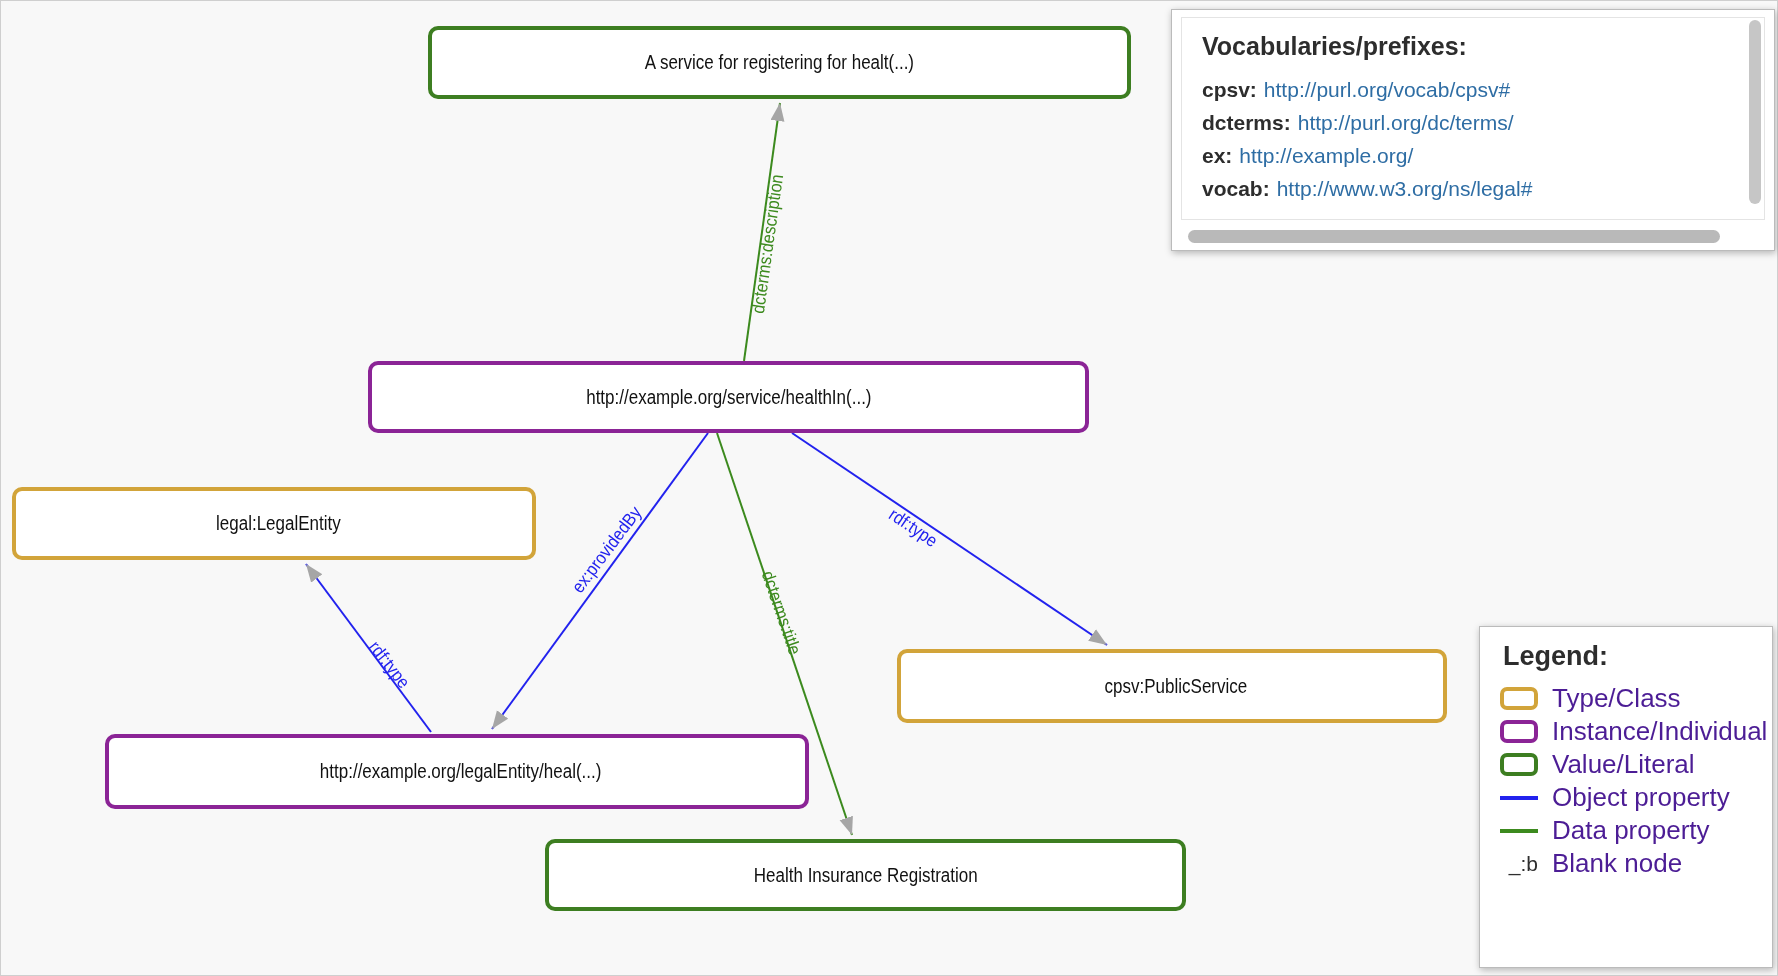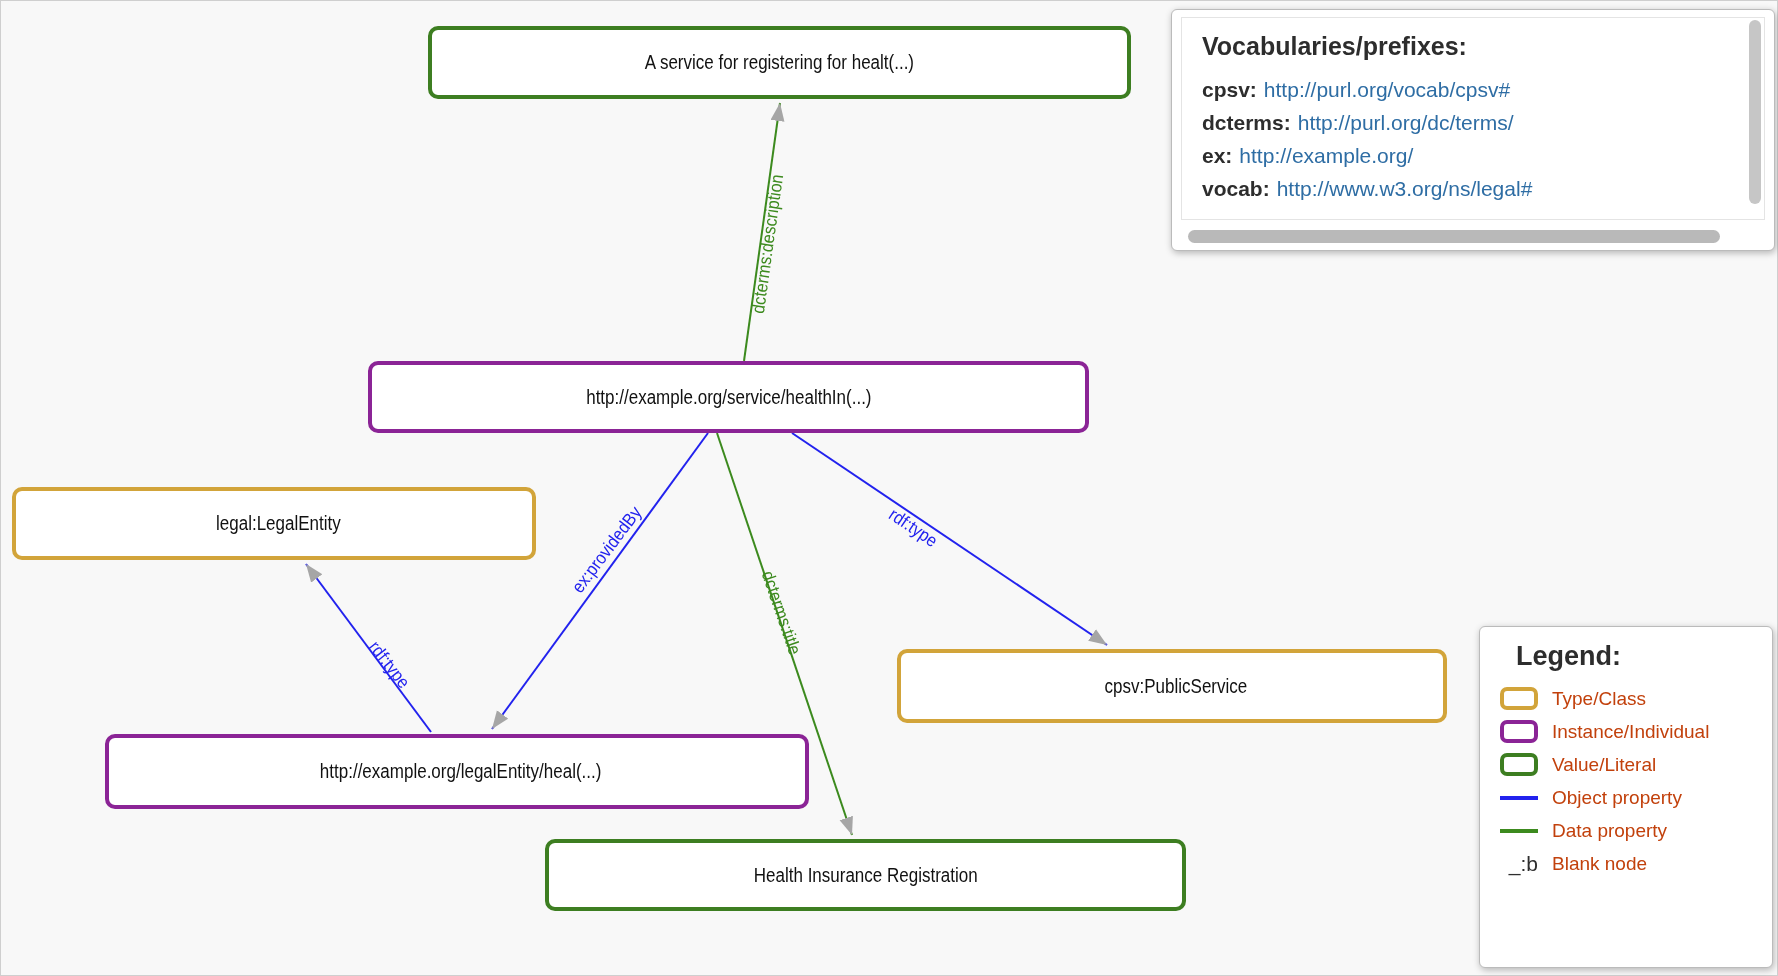--- a/index.html
+++ b/index.html
@@ -22,50 +22,50 @@
   .node{
     position:absolute;background:#ffffff;border:4px solid #000;border-radius:10px;
     box-sizing:border-box;display:flex;align-items:center;justify-content:center;
     font-size:20px;color:#111;
   }
   .node .nlabel{display:inline-block;transform:scaleX(0.85);white-space:nowrap;}
   .node.literal{border-color:#3d7e21;}
   .node.instance{border-color:#8b2496;}
   .node.class{border-color:#d2a43a;padding-left:8px;}
   .panel{
-    position:absolute;background:#ffffff;border:1px solid #bbbbbb;border-radius:6px;
+    position:absolute;background:#ffffff;border:1px solid #bbbbbb;border-radius:0;
     box-shadow:1px 2px 7px rgba(0,0,0,0.28);box-sizing:border-box;
   }
   
   .vocab-panel{left:1170px;top:8px;width:604px;height:242px;}
   .vocab-inner{
     position:absolute;left:9px;top:7px;right:9px;bottom:30px;
     border:1px solid #e4e4e4;background:#fff;padding:12px 18px 0 20px;overflow:hidden;box-sizing:border-box;
   }
   .vocab-title{font-size:25px;font-weight:bold;color:#2d2d2d;margin:2px 0 12px 0;}
   .vocab-row{font-size:21px;line-height:33px;white-space:nowrap;}
   .vocab-prefix{font-weight:bold;color:#2d2d2d;margin-right:7px;}
   .vocab-uri{color:#2e6da4;text-decoration:none;cursor:pointer;}
   .vocab-vthumb{position:absolute;right:13px;top:10px;width:12px;height:184px;background:#c6c6c6;border-radius:6px;}
   .vocab-hthumb{position:absolute;left:16px;bottom:7px;width:532px;height:13px;background:#b9b9b9;border-radius:7px;}
   
   .legend-panel{left:1478px;top:625px;width:294px;height:342px;padding:12px 0 0 20px;}
-  .legend-title{font-size:27px;font-weight:bold;color:#2d2d2d;margin:2px 0 10px 16px;}
+  .legend-title{font-size:27px;font-weight:bold;color:#2d2d2d;margin:2px 0 10px 3px;}
   .legend-row{display:flex;align-items:center;height:33px;}
   .legend-swatch{width:38px;margin-right:14px;flex:0 0 38px;display:flex;align-items:center;justify-content:flex-end;}
   .sw-box{width:30px;height:15px;border:4px solid #000;border-radius:7px;}
   .sw-box.class{border-color:#d2a43a;}
   .sw-box.instance{border-color:#8b2496;}
   .sw-box.literal{border-color:#3d7e21;}
   .sw-line{width:38px;height:0;border-top:4px solid #000;}
   .sw-line.object{border-color:#2222ee;}
   .sw-line.data{border-color:#3c8a1e;}
   .sw-line.quoted{border-top-style:dotted;border-color:#adadad;}
   .sw-symbol{font-size:21px;color:#2f2f2f;}
-  .legend-label{font-size:19px;color:#c2410c;white-space:nowrap;}
+  .legend-label{font-size:26px;color:#4c1d95;white-space:nowrap;}
 </style>
 </head>
 <body>
 
 <div class="canvas">
 
   <svg class="edges" viewBox="0 0 1778 976">
     <defs>
       <marker id="arrow" markerWidth="12" markerHeight="10" refX="9" refY="3.5" orient="auto" markerUnits="strokeWidth">
         <path d="M0,0 L9,3.5 L0,7 Z" fill="#a6a6a6"></path>

